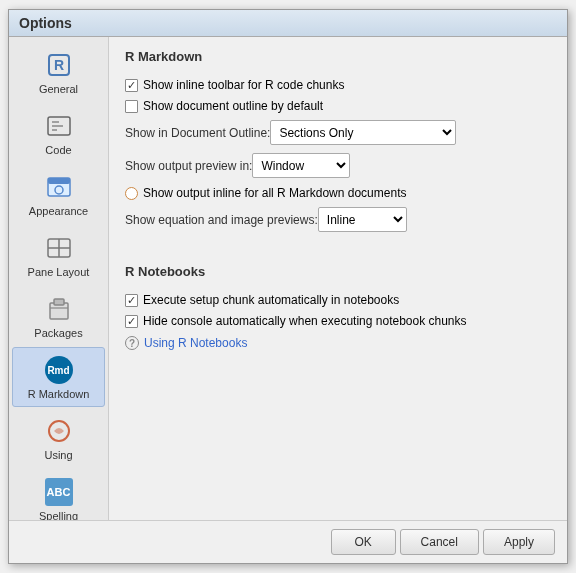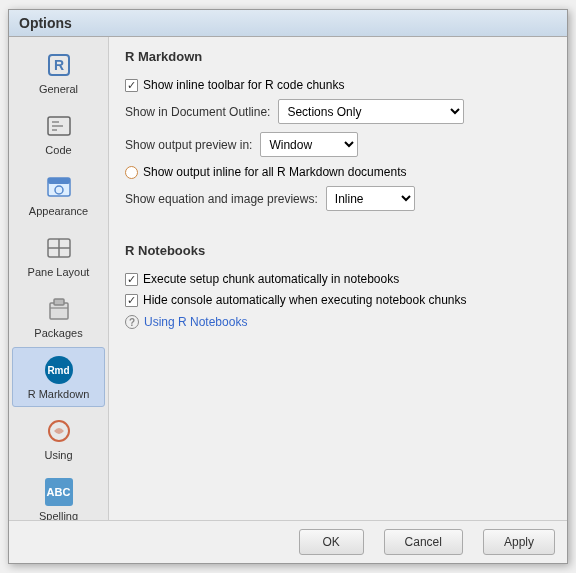--- a/index.html
+++ b/index.html
@@ -101,21 +101,20 @@
     .form-row label {
       display: flex;
       align-items: center;
       gap: 5px;
       cursor: pointer;
     }
     .form-row-inline {
       display: flex;
       align-items: center;
       margin-bottom: 8px;
-      gap: 8px;
     }
     .form-row-inline .row-label {
       white-space: nowrap;
       color: #333;
     }
     select {
       padding: 2px 4px;
       border: 1px solid #aaa;
       background: white;
       font-size: 12px;
@@ -171,21 +170,21 @@
       justify-content: center;
       font-size: 10px;
       color: #888;
       font-weight: bold;
       flex-shrink: 0;
     }
     .footer {
       display: flex;
       justify-content: flex-end;
       padding: 8px 12px;
-      gap: 20px;
+      gap: 4px;
       border-top: 1px solid #ccc;
       background: #f0f0f0;
     }
     .btn {
       padding: 5px 20px;
       font-size: 12px;
       border: 1px solid #aaa;
       border-radius: 3px;
       background: linear-gradient(to bottom, #f8f8f8, #e0e0e0);
       cursor: pointer;
@@ -290,20 +289,26 @@
     <div class="main-content">
       <div class="section-title">R Markdown</div>
 
       <div class="form-row">
         <label>
           <span class="checkbox-checked">✓</span>
           <span>Show inline toolbar for R code chunks</span>
         </label>
       </div>
 
+      <div class="form-row">
+        <label>
+          <span class="checkbox-unchecked"></span>
+          <span>Show document outline by default</span>
+        </label>
+      </div>
 
       <div class="form-row-inline">
         <span class="row-label">Show in Document Outline:</span>
         <select>
           <option>Sections Only</option>
           <option>Sections and Named Chunks</option>
           <option>All Chunks</option>
         </select>
       </div>
 

